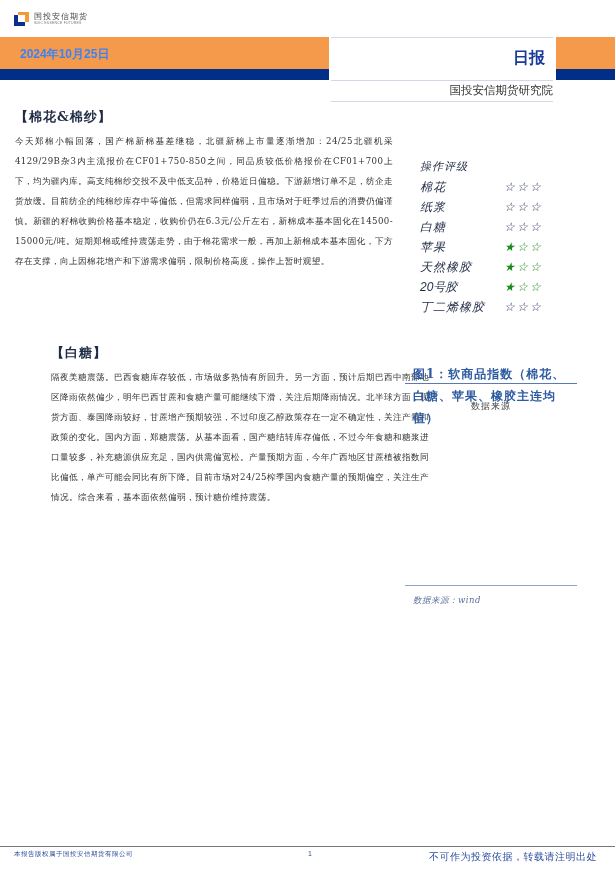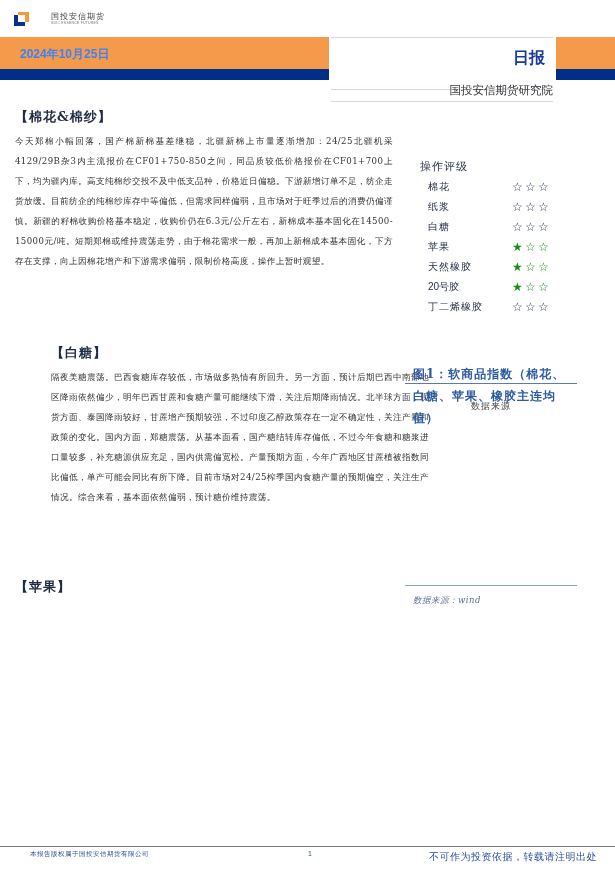--- a/index.html
+++ b/index.html
@@ -1,71 +1,71 @@
 <!DOCTYPE html>
 <html><head>
 <meta charset="utf-8">
 <style>
   * { box-sizing: border-box; margin: 0; padding: 0; }
   html, body { width: 615px; height: 870px; background: #ffffff; overflow: hidden; }
   body { position: relative; font-family: "DejaVu Serif", "Liberation Serif", serif; color: #333; }
 
   
-  .logo { position: absolute; left: 14px; top: 12px; display: flex; align-items: center; gap: 22px; }
+  .logo { position: absolute; left: 14px; top: 12px; display: flex; align-items: center; gap: 5px; }
   .logo-mark { position: relative; width: 15px; height: 14px; }
   .logo-mark .blue { position: absolute; left: 0; top: 3px; width: 11px; height: 11px; background: #0b2f8a; }
   .logo-mark .orange { position: absolute; left: 4px; top: 0; width: 11px; height: 10px; background: #f39a3f; }
   .logo-mark .white { position: absolute; left: 4px; top: 3px; width: 7px; height: 7px; background: #fff; }
   .logo-text { display: flex; flex-direction: column; line-height: 1; }
   .logo-cn { font-family: "Liberation Sans", sans-serif; font-size: 8px; color: #444; letter-spacing: 1px; }
   .logo-en { font-family: "Liberation Sans", sans-serif; font-size: 3.5px; color: #777; margin-top: 1px; letter-spacing: 0.2px; }
 
   
   .band-orange-left { position: absolute; left: 0; top: 37px; width: 329px; height: 32px; background: #f59a4b; }
   .band-blue-left { position: absolute; left: 0; top: 69px; width: 329px; height: 11px; background: #012f88; }
   .band-orange-right { position: absolute; left: 556px; top: 37px; width: 59px; height: 32px; background: #f59a4b; }
   .band-blue-right { position: absolute; left: 556px; top: 69px; width: 59px; height: 11px; background: #012f88; }
   .date { position: absolute; left: 20px; top: 46px; font-family: "Liberation Sans", sans-serif; font-weight: bold; font-size: 12px; color: #3b82f6; }
-  .title-box { position: absolute; left: 331px; top: 37px; width: 222px; height: 53px; border-top: 1.5px solid #d6d6ea; border-bottom: 1.5px solid #d6d6ea; }
+  .title-box { position: absolute; left: 331px; top: 37px; width: 222px; height: 44px; border-top: 1.5px solid #d6d6ea; border-bottom: 1.5px solid #d6d6ea; }
   .report-type { position: absolute; right: 8px; top: 10px; font-family: "Liberation Sans", sans-serif; font-weight: bold; font-size: 16px; color: #1a3a9a; }
   .institute { position: absolute; right: 62px; top: 83px; font-family: "Liberation Sans", sans-serif; font-size: 11.5px; color: #333; }
   .title-underline { position: absolute; left: 331px; top: 101px; width: 222px; height: 0; border-top: 1.5px solid #d6d6ea; }
 
   
   .section { position: absolute; left: 15px; width: 378px; }
   .section-title { font-weight: bold; font-size: 13px; color: #1f2a44; margin-bottom: 5px; letter-spacing: 1px; }
   .section-body { font-size: 8.6px; line-height: 20px; color: #333; text-align: justify; letter-spacing: 0.4px; }
 
   #sec-cotton { top: 108px; }
   #sec-sugar { top: 344px; margin-left: 36px; }
   #sec-apple { top: 578px; }
 
   
-  .rating { position: absolute; left: 420px; top: 157px; width: 160px; }
+  .rating { position: absolute; left: 420px; top: 157px; width: 160px; font-style: italic; }
   .rating-title { font-size: 11px; color: #1f2a44; height: 20px; line-height: 20px; letter-spacing: 1px; }
   .rating-row { display: flex; align-items: center; height: 20px; }
-  .rating-name { width: 83px; font-size: 10px; color: #1f2a44; letter-spacing: 1px; margin-left: 8px; }
+  .rating-name { width: 83px; font-size: 12px; color: #1f2a44; letter-spacing: 1px; }
   .rating-name.latin { font-family: "Liberation Sans", sans-serif; letter-spacing: 0; }
   .stars { display: flex; gap: 0; font-size: 12px; line-height: 1; }
   .star { width: 13px; text-align: center; }
   .star.empty { color: #2d3a5e; }
   .star.filled { color: #1a8c1a; }
   .star.empty.green { color: #1a8c1a; }
 
   
   .figure { position: absolute; left: 405px; top: 335px; width: 172px; }
   .figure-title { font-size: 12px; font-weight: bold; color: #2d5aa0; line-height: 22px; letter-spacing: 1px; padding-left: 8px; margin-top: 28px; }
   .figure-rule-top { position: absolute; left: 405px; top: 383px; width: 172px; border-top: 1.2px solid #5a7ab5; }
   .figure-placeholder { position: absolute; left: 405px; top: 400px; width: 172px; text-align: center; font-size: 9px; color: #444; letter-spacing: 1px; }
   .figure-rule-bottom { position: absolute; left: 405px; top: 585px; width: 172px; border-top: 1.2px solid #8ca2cc; }
   .figure-source { position: absolute; left: 413px; top: 595px; font-size: 8.5px; font-style: italic; color: #5a6f9e; letter-spacing: 0.5px; }
 
   
   .footer-rule { position: absolute; left: 0; top: 846px; width: 615px; border-top: 1.5px solid #777; }
-  .footer-left { position: absolute; left: 30px; top: 850px; font-size: 6.5px; color: #2d4f9e; letter-spacing: 0.5px; }
+  .footer-left { position: absolute; left: 14px; top: 850px; font-size: 6.5px; color: #2d4f9e; letter-spacing: 0.5px; }
   .footer-page { position: absolute; left: 308px; top: 850px; font-size: 7px; color: #2d4f9e; font-family: "Liberation Sans", sans-serif; }
   .footer-right { position: absolute; right: 18px; top: 850px; font-size: 10px; color: #2d4f9e; letter-spacing: 0.5px; }
 </style>
 </head>
 <body>
 
 <div class="logo">
   <div class="logo-mark">
     <div class="blue"></div>
       <div class="orange"></div>
@@ -94,21 +94,20 @@
   <div class="section-title">【棉花&amp;棉纱】</div>
   <div class="section-body">今天郑棉小幅回落，国产棉新棉基差继稳，北疆新棉上市量逐渐增加：24/25北疆机采4129/29B杂3内主流报价在CF01+750-850之间，同品质较低价格报价在CF01+700上下，均为疆内库。高支纯棉纱交投不及中低支品种，价格近日偏稳。下游新增订单不足，纺企走货放缓。目前纺企的纯棉纱库存中等偏低，但需求同样偏弱，且市场对于旺季过后的消费仍偏谨慎。新疆的籽棉收购价格基本稳定，收购价仍在6.3元/公斤左右，新棉成本基本固化在14500-15000元/吨。短期郑棉或维持震荡走势，由于棉花需求一般，再加上新棉成本基本固化，下方存在支撑，向上因棉花增产和下游需求偏弱，限制价格高度，操作上暂时观望。</div>
 </div>
 
 <div class="section" id="sec-sugar">
   <div class="section-title">【白糖】</div>
   <div class="section-body">隔夜美糖震荡。巴西食糖库存较低，市场做多热情有所回升。另一方面，预计后期巴西中南部地区降雨依然偏少，明年巴西甘蔗和食糖产量可能继续下滑，关注后期降雨情况。北半球方面，现货方面、泰国降雨较好，甘蔗增产预期较强，不过印度乙醇政策存在一定不确定性，关注产量和政策的变化。国内方面，郑糖震荡。从基本面看，国产糖结转库存偏低，不过今年食糖和糖浆进口量较多，补充糖源供应充足，国内供需偏宽松。产量预期方面，今年广西地区甘蔗植被指数同比偏低，单产可能会同比有所下降。目前市场对24/25榨季国内食糖产量的预期偏空，关注生产情况。综合来看，基本面依然偏弱，预计糖价维持震荡。</div>
 </div>
 
 <div class="section" id="sec-apple">
-  <div class="section-title">【苹果】</div>
 </div>
 
 <div class="rating">
   <div class="rating-title">操作评级</div>
   <div id="rating-rows">
       <div class="rating-row">
         <span class="rating-name">棉花</span>
         <span class="stars">
           <span class="star empty">☆</span>
           <span class="star empty">☆</span>

